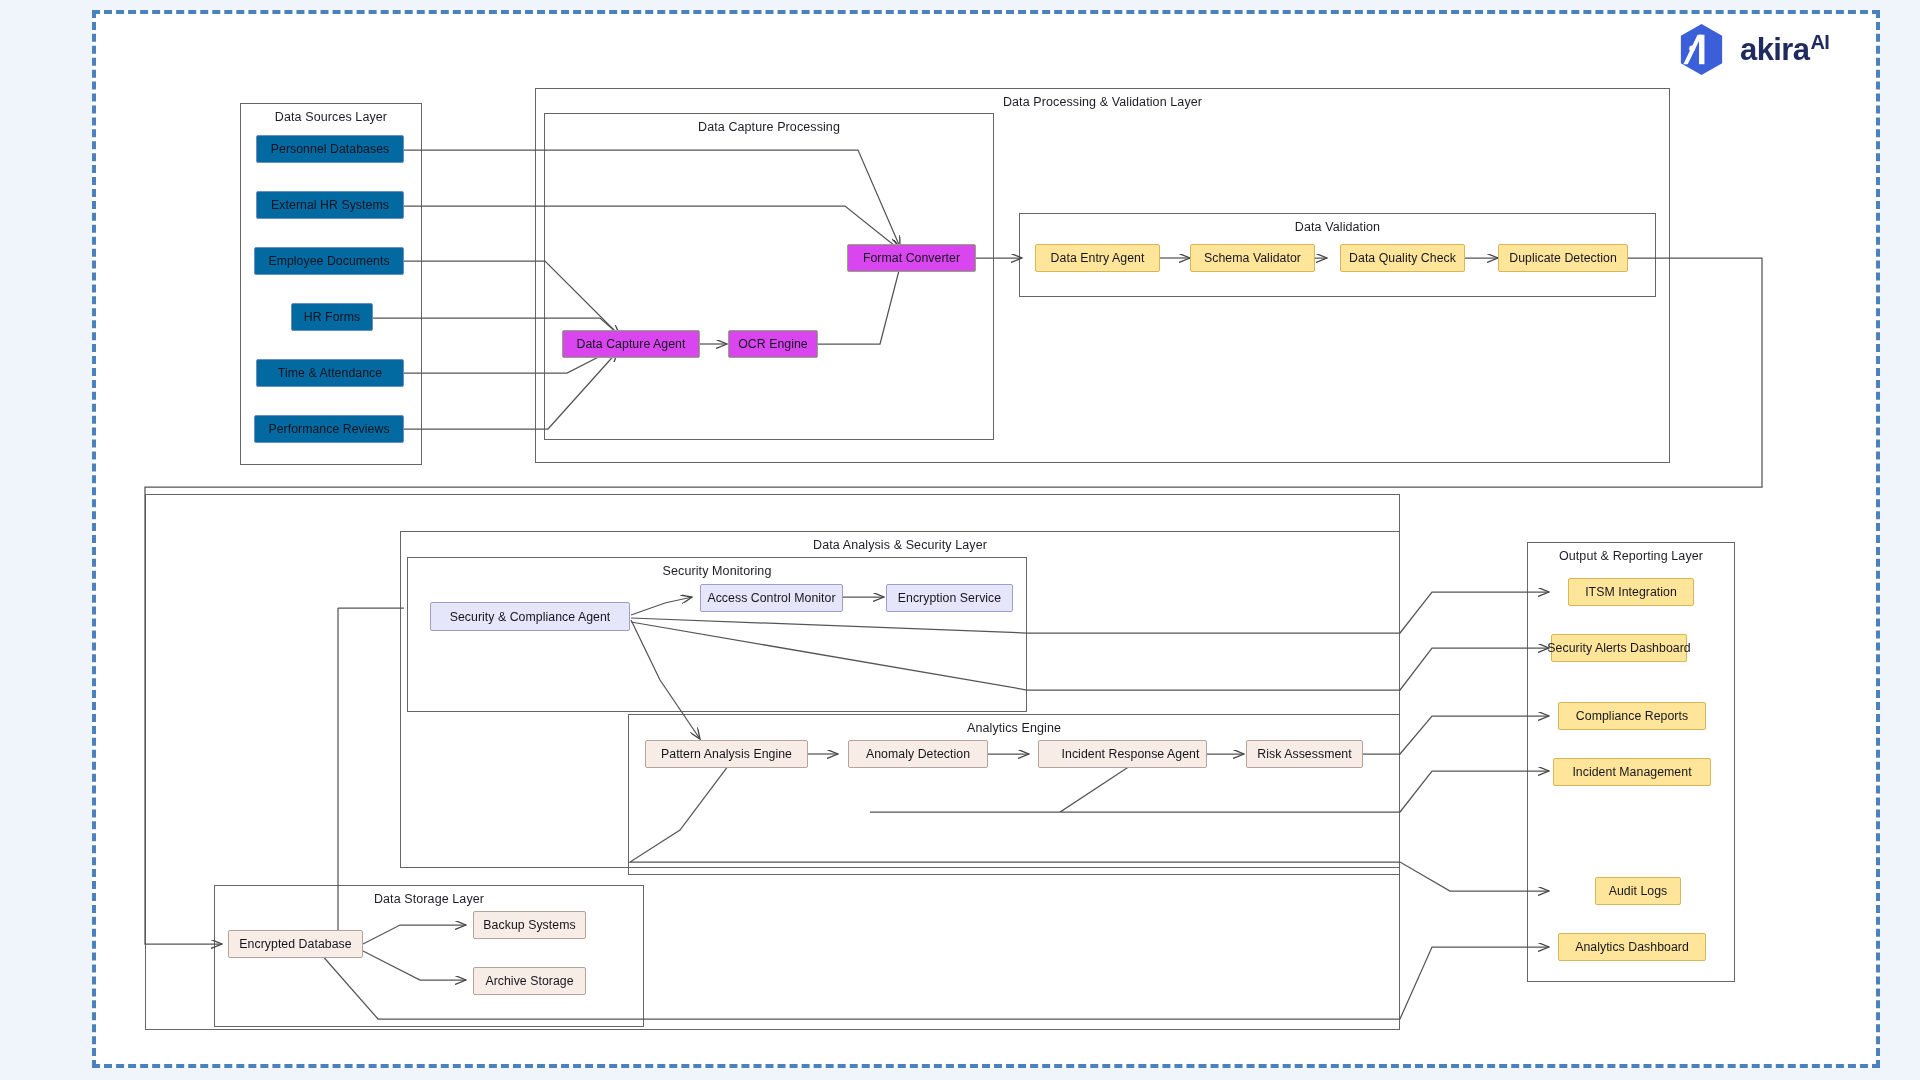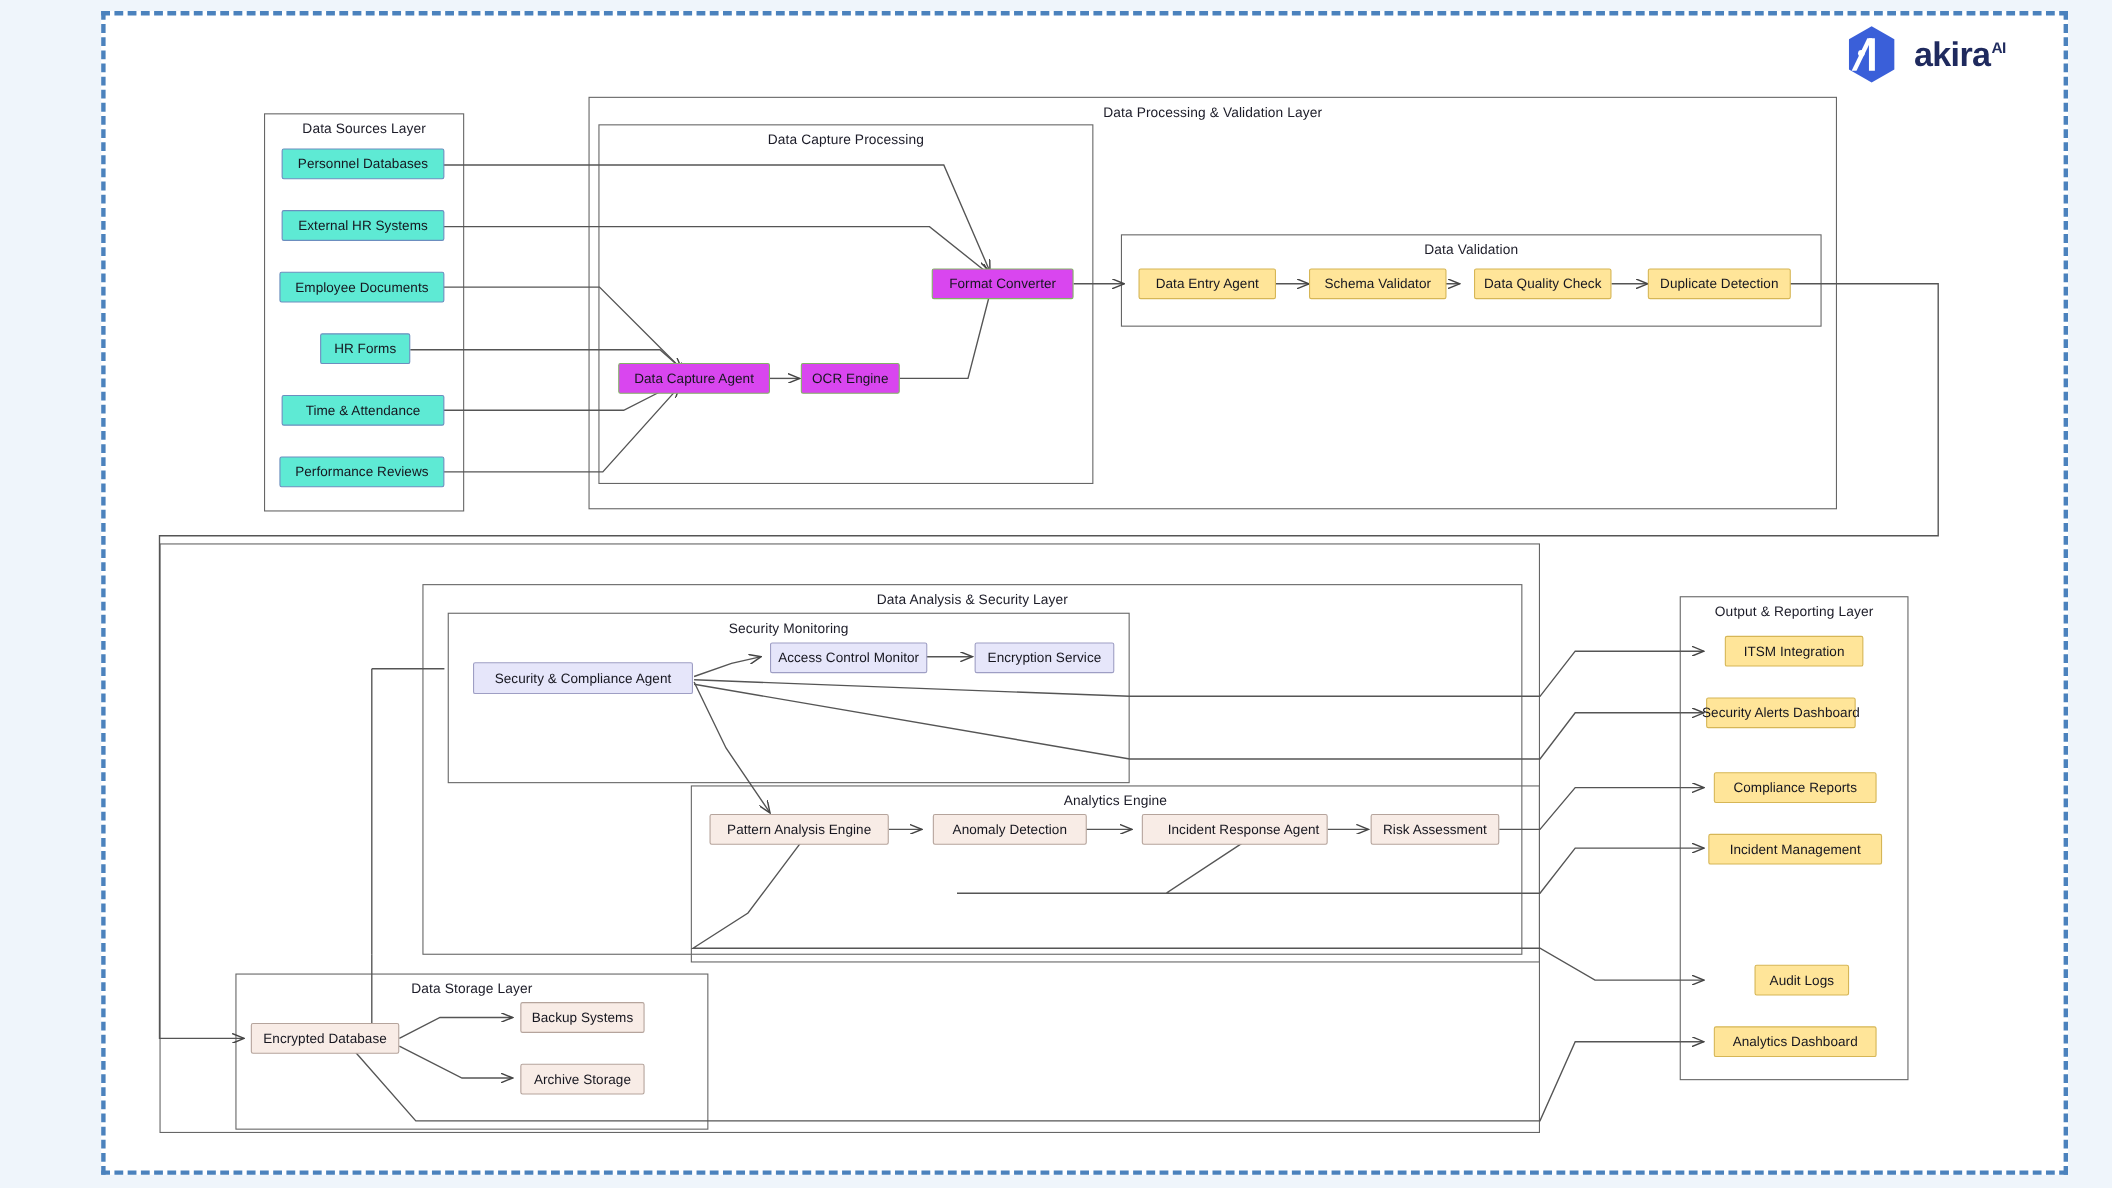--- a/index.html
+++ b/index.html
@@ -21,31 +21,31 @@
     position:absolute;top:6px;left:0;width:100%;text-align:center;
     font-size:12.5px;color:#1c1c28;letter-spacing:.1px;white-space:nowrap;
   }
 
   .node{
     position:absolute;box-sizing:border-box;
     display:flex;align-items:center;justify-content:center;
     font-size:12.3px;color:#16161f;border-radius:2px;
     border:1.2px solid #6a6a72;white-space:nowrap;letter-spacing:.05px;
   }
-  .n-blue  {background:#5eead4;border-color:#6c8ebf;}
+  .n-blue  {background:#0369a1;border-color:#6c8ebf;}
   .n-green {background:#d946ef;border-color:#82b366;}
   .n-yellow{background:#ffe599;border-color:#d6b656;}
   .n-purple{background:#e6e6fa;border-color:#9e9ec4;}
   .n-salmon{background:#f8ece6;border-color:#b5a49c;}
 
   
   #logo{position:absolute;left:1674px;top:22px;display:flex;align-items:center;gap:11px;}
   .hexwrap{width:55px;height:55px;position:relative;}
   .logo-text{font-size:31px;font-weight:bold;color:#1f2a5e;letter-spacing:-.6px;position:relative;}
-  .logo-sup{font-size:14px;font-weight:bold;color:#1f2a5e;vertical-align:super;margin-left:1px;}
+  .logo-sup{font-size:20px;font-weight:bold;color:#1f2a5e;vertical-align:super;margin-left:1px;}
 </style>
 </head>
 <body>
 
 <div id="stage">
 
   <div id="frame"></div>
 
   <div class="grp" style="left:240px;top:103px;width:182px;height:362px;">
     <div class="grp-title">Data Sources Layer</div>
@@ -58,21 +58,21 @@
   <div class="grp" style="left:544px;top:113px;width:450px;height:327px;">
     <div class="grp-title">Data Capture Processing</div>
   </div>
 
   <div class="grp" style="left:1019px;top:213px;width:637px;height:84px;">
     <div class="grp-title">Data Validation</div>
   </div>
 
   <div class="grp" style="left:145px;top:494px;width:1255px;height:536px;"></div>
 
-  <div class="grp" style="left:384px;top:531px;width:1000px;height:337px;">
+  <div class="grp" style="left:400px;top:531px;width:1000px;height:337px;">
     <div class="grp-title">Data Analysis &amp; Security Layer</div>
   </div>
 
   <div class="grp" style="left:407px;top:557px;width:620px;height:155px;">
     <div class="grp-title" style="text-align:center;">Security Monitoring</div>
   </div>
 
   <div class="grp" style="left:628px;top:714px;width:772px;height:161px;">
     <div class="grp-title">Analytics Engine</div>
   </div>

